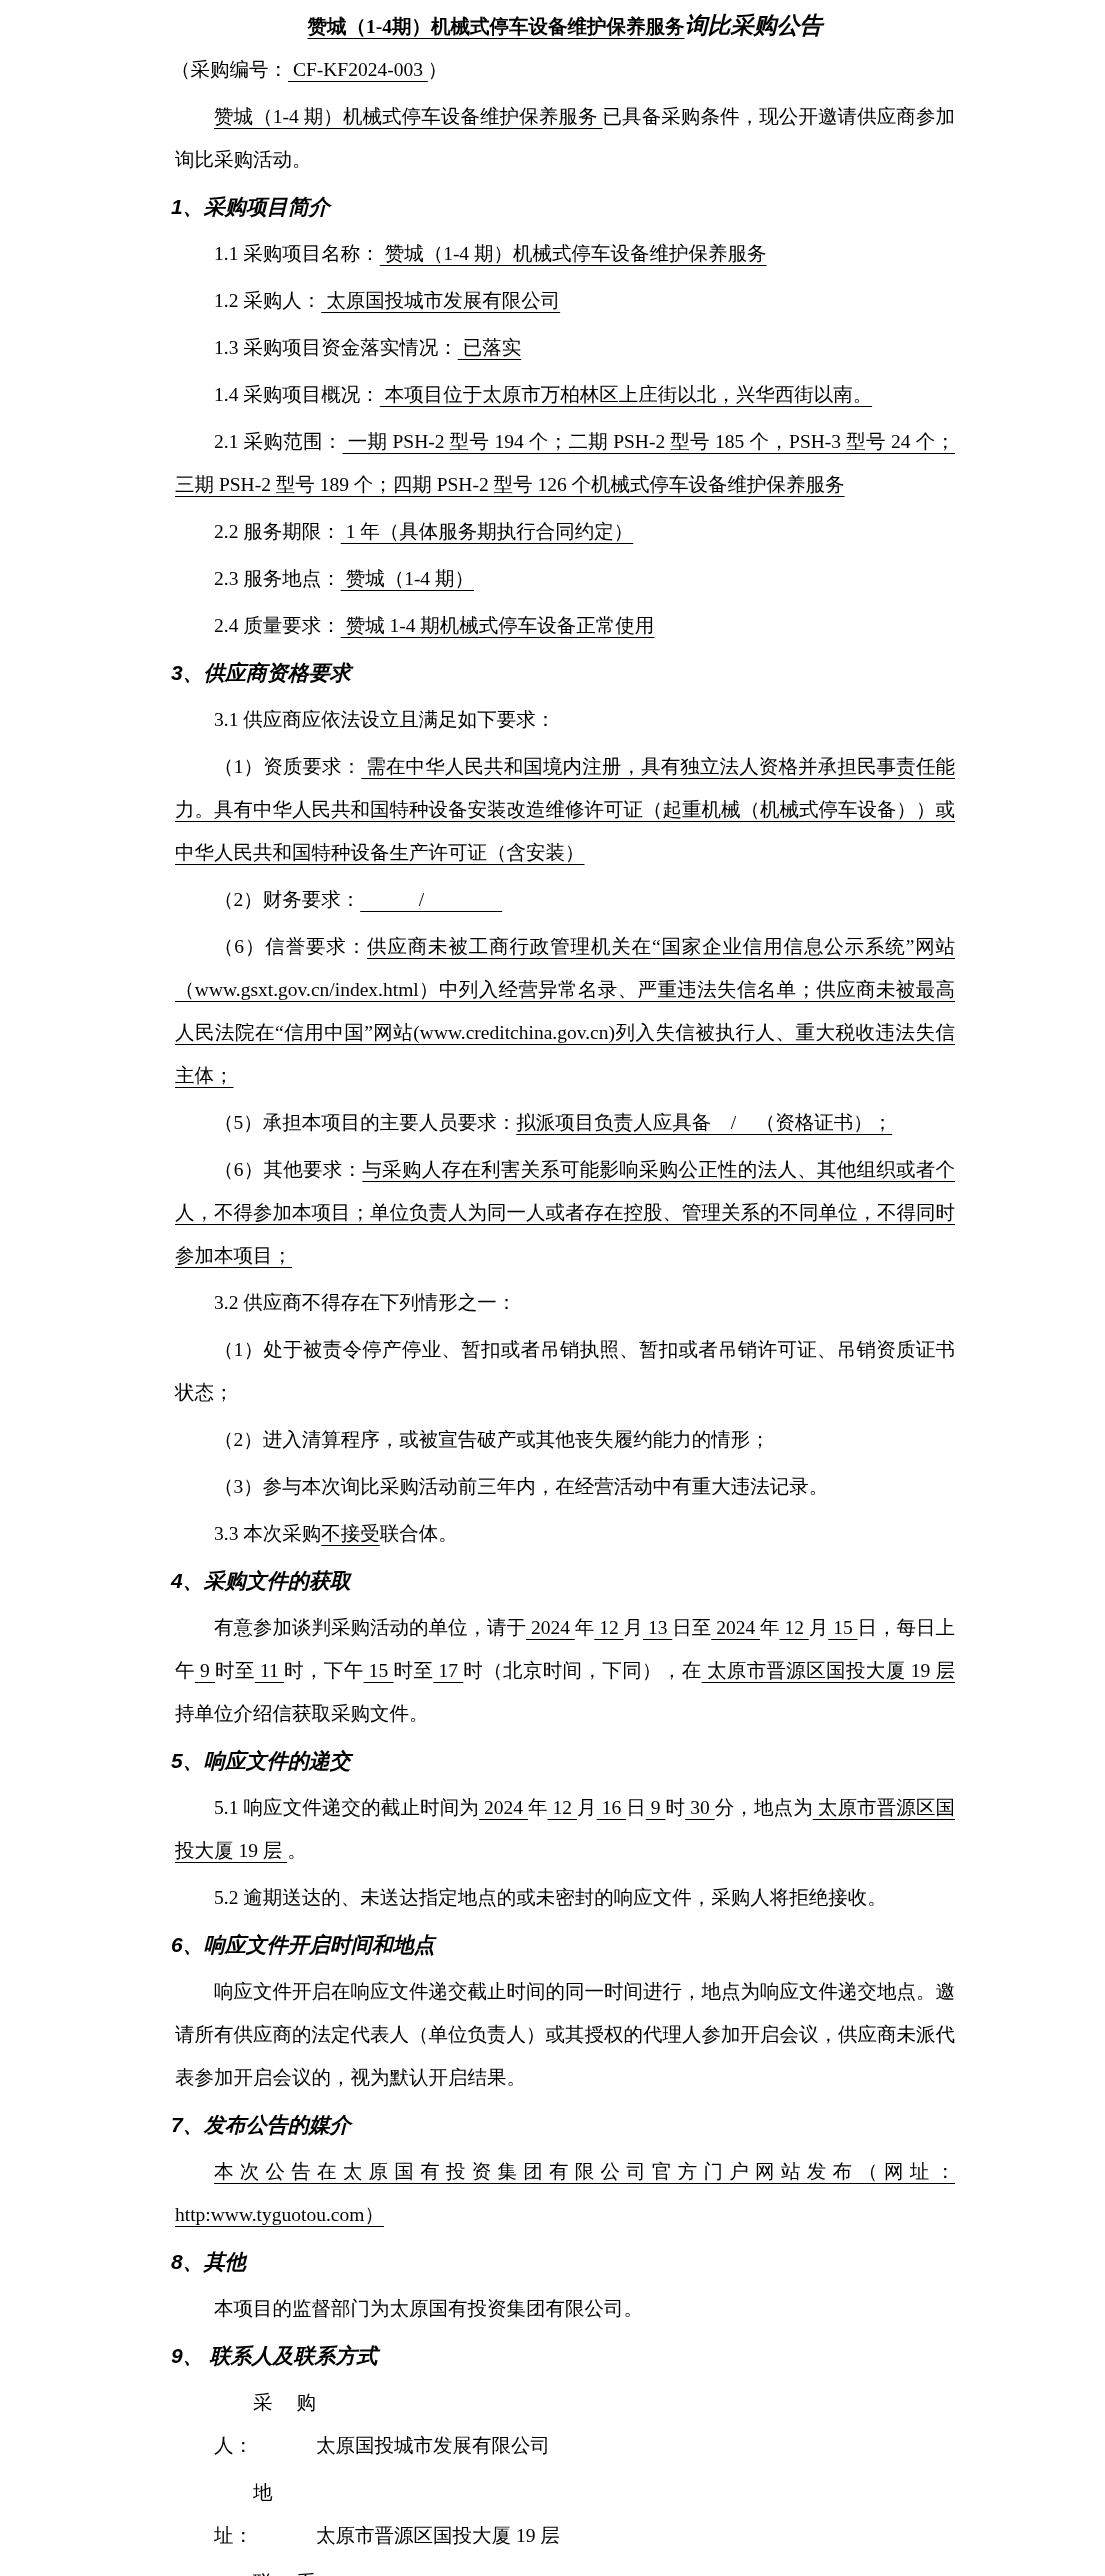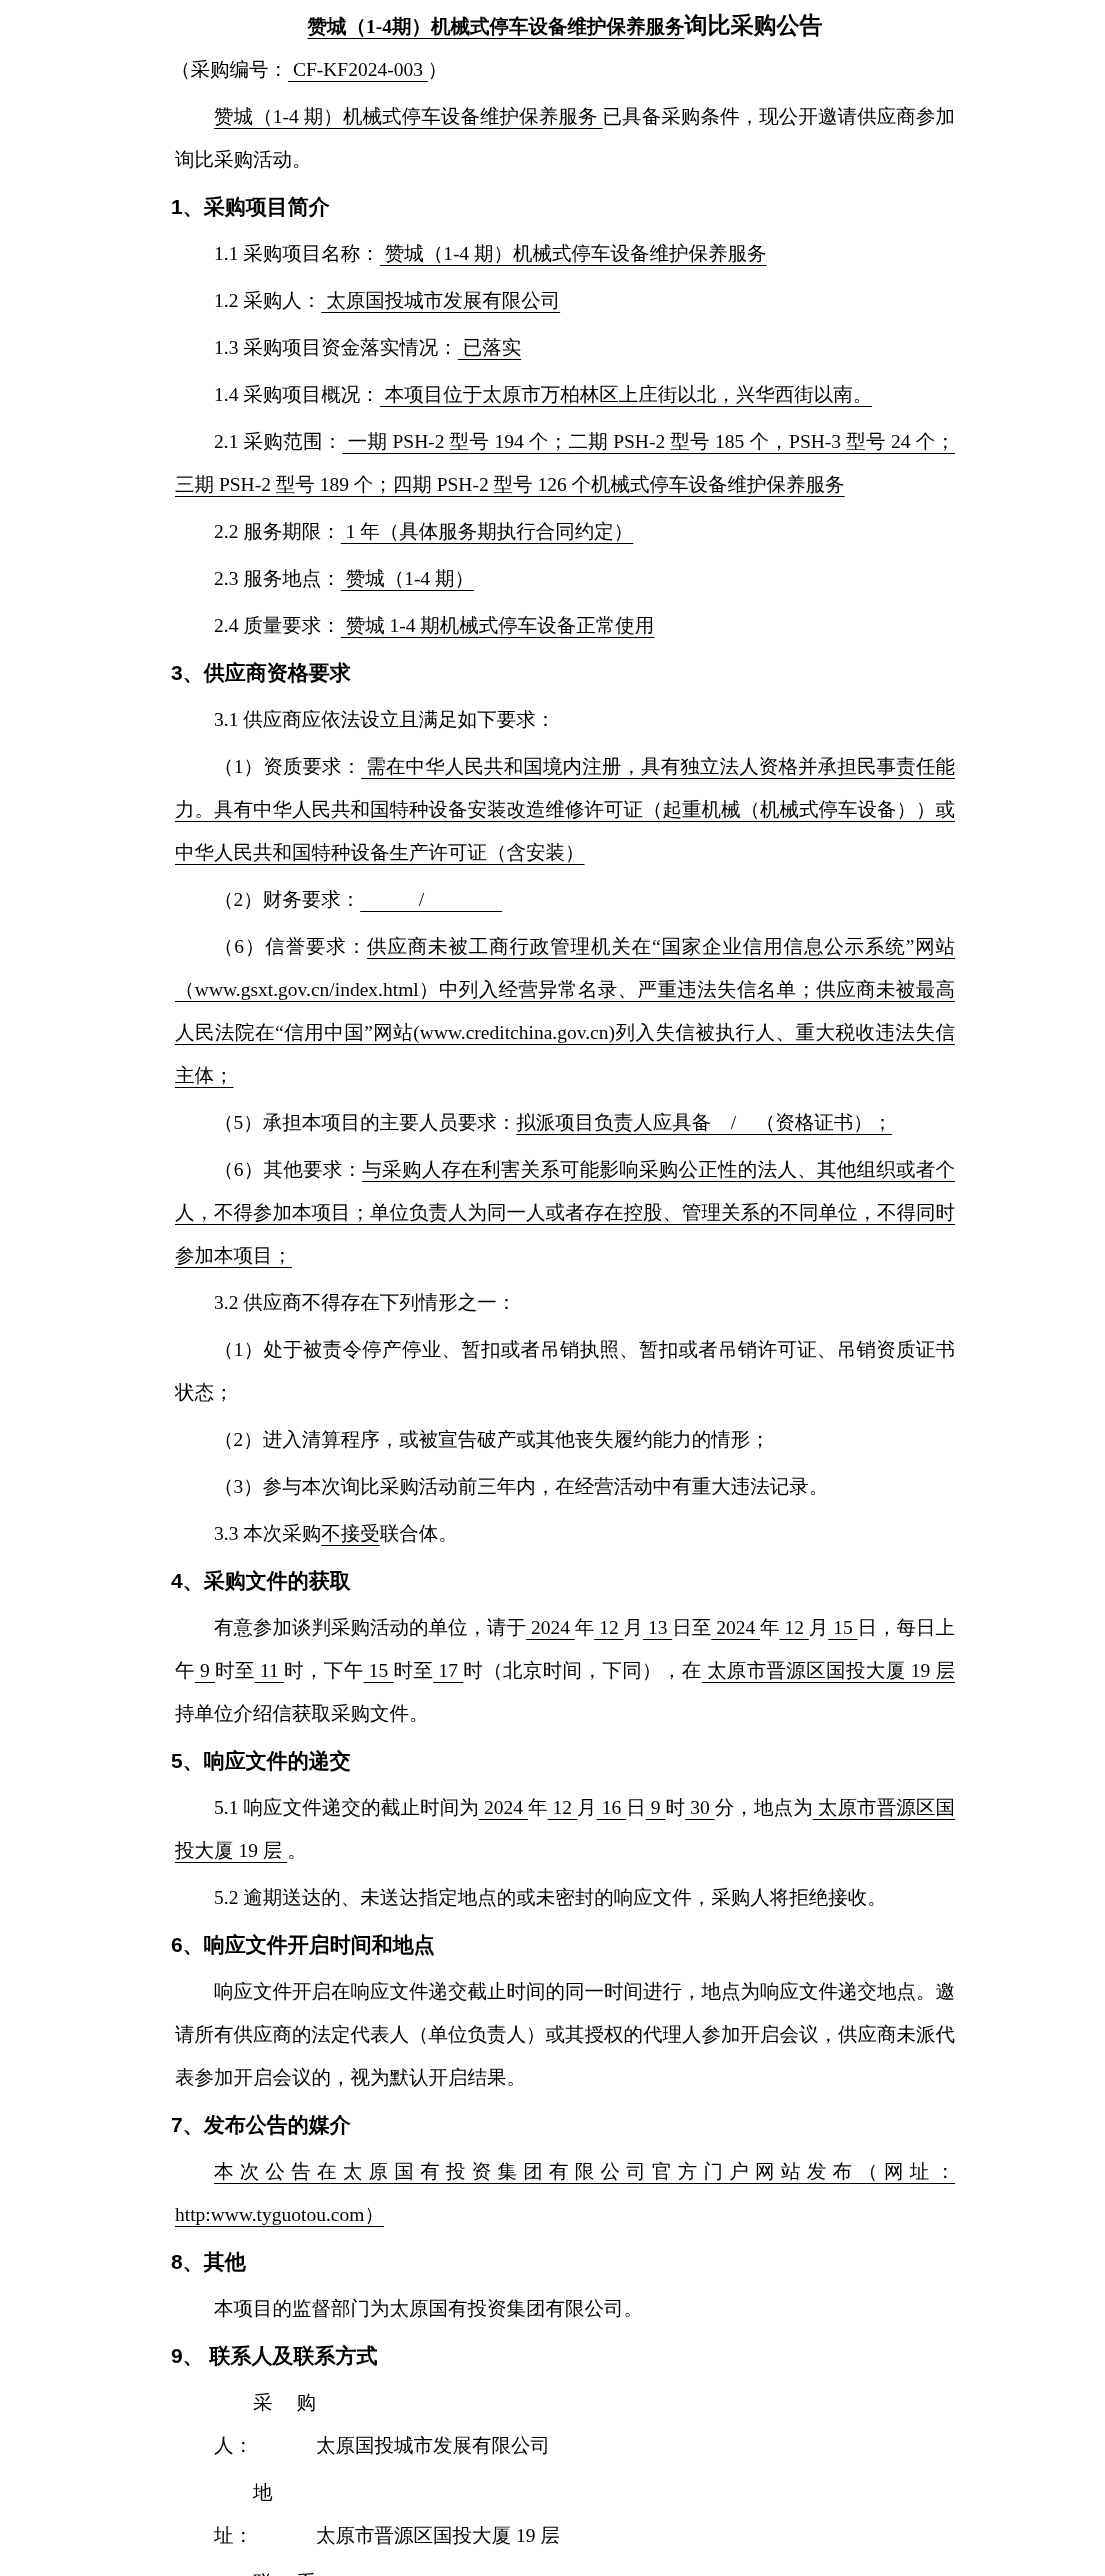--- a/index.html
+++ b/index.html
@@ -13,26 +13,27 @@
     font-size: 19.5px;
     line-height: 43px;
     padding: 4.2px 146px 21px 171px;
     overflow: hidden;
   }
   .title {
     text-align: center;
     font-weight: bold;
   }
   .title-name { font-size: 19.5px; }
-  .title-suffix { font-size: 23px; }
+  .title-suffix { font-size: 23px; font-style: italic; }
   .subtitle { text-align: left; font-size: 19.5px; }
   .heading {
     font-family: "Liberation Sans", "DejaVu Sans", sans-serif;
     font-weight: bold;
     font-size: 21px;
+    font-style: italic;
   }
   .para { margin: 4px; text-align: justify; }
   .para.indent { text-indent: 39px; }
   .u {
     text-decoration: underline;
     text-decoration-thickness: 1.4px;
     text-underline-offset: 4.9px;
     text-decoration-skip-ink: none;
   }
   .field .label { display: inline-block; width: 102px; }

